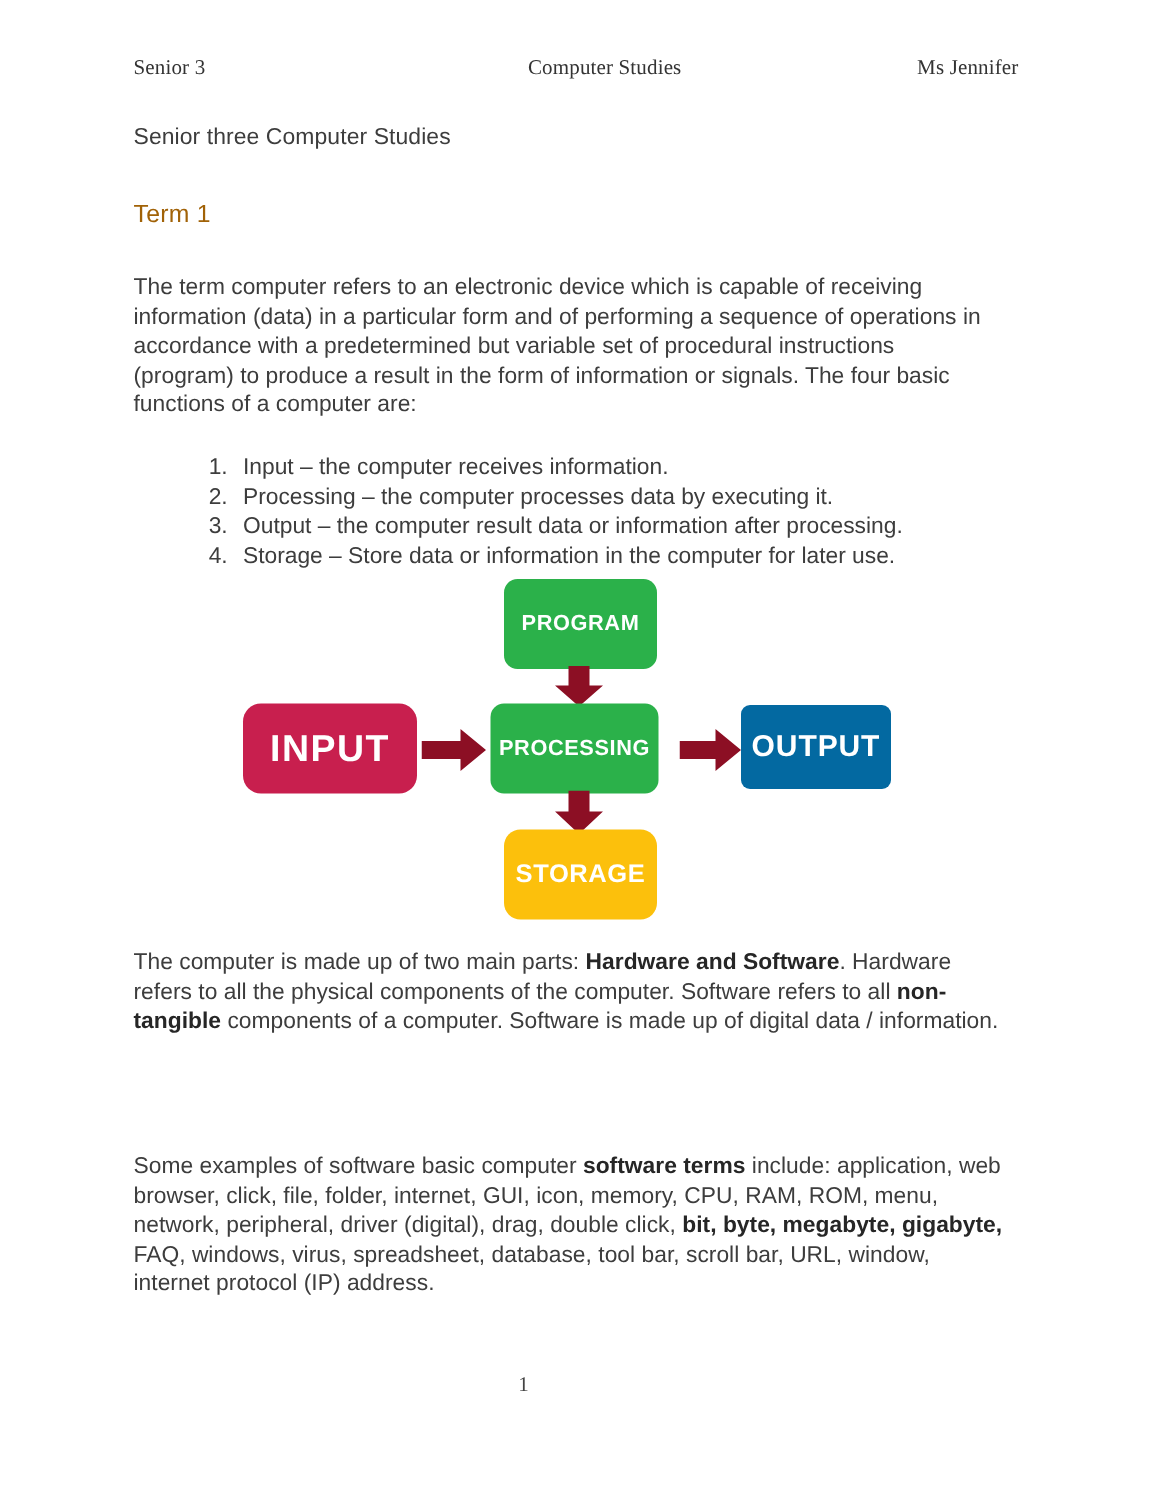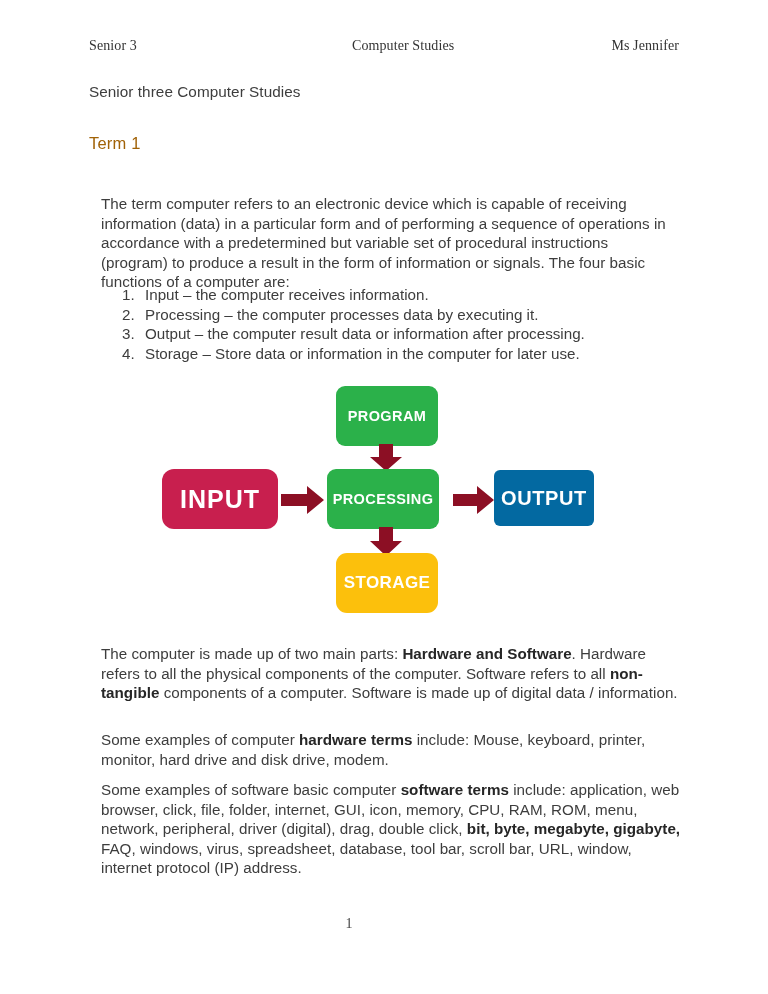--- a/index.html
+++ b/index.html
@@ -53,38 +53,38 @@
     top: 134px;
     font-size: 16.5px;
     color: #a16207;
     letter-spacing: .2px;
   }
   .para {
     font-size: 15.2px;
     line-height: 19.6px;
     color: #3d3d3d;
     letter-spacing: .02px;
-    margin: 12px;
+    margin: 0;
   }
   .para b { font-weight: bold; color: #262626; }
 
   .intro-para {
     position: absolute;
     left: 89px;
     top: 182px;
     width: 576px;
   }
 
   
   .fn-list {
     position: absolute;
     left: 89px;
     top: 285px;
     width: 580px;
-    margin: 0;
+    margin: 17px;
     padding-left: 50px;
     font-size: 15.2px;
     line-height: 19.6px;
     color: #3d3d3d;
   }
   .fn-list li { padding-left: 6px; }
 
   
   .diagram {
     position: absolute;
@@ -214,19 +214,18 @@
 
     <svg class="arrow arrow-proc-stor" viewBox="0 0 34 30">
       <polygon points="10,0 24,0 24,14 33,14 17,29 1,14 10,14" fill="#8c0f24"></polygon>
     </svg>
 
     <div class="node node-storage">STORAGE</div>
   </div>
 
   <p class="para p-hwsw"><span>The computer is made up of two main parts: </span><b>Hardware and Software</b><span>. Hardware refers to all the physical components of the computer. Software refers to all </span><b>non-tangible</b><span> components of a computer. Software is made up of digital data / information.</span></p>
 
-  <p class="para p-hwterm"><span>Some examples of computer </span><b>hardware terms</b><span> include: Mouse, keyboard, printer, monitor, hard drive and disk drive, modem.</span></p>
 
   <p class="para p-swterm"><span>Some examples of software basic computer </span><b>software terms</b><span> include: application, web browser, click, file, folder, internet, GUI, icon, memory, CPU, RAM, ROM, menu, network, peripheral, driver (digital), drag, double click, </span><b>bit, byte, megabyte, gigabyte,</b><span> FAQ, windows, virus, spreadsheet, database, tool bar, scroll bar, URL, window, internet protocol (IP) address.</span></p>
 
   <div class="page-number">1</div>
 
 </div>
 
 </body></html>

